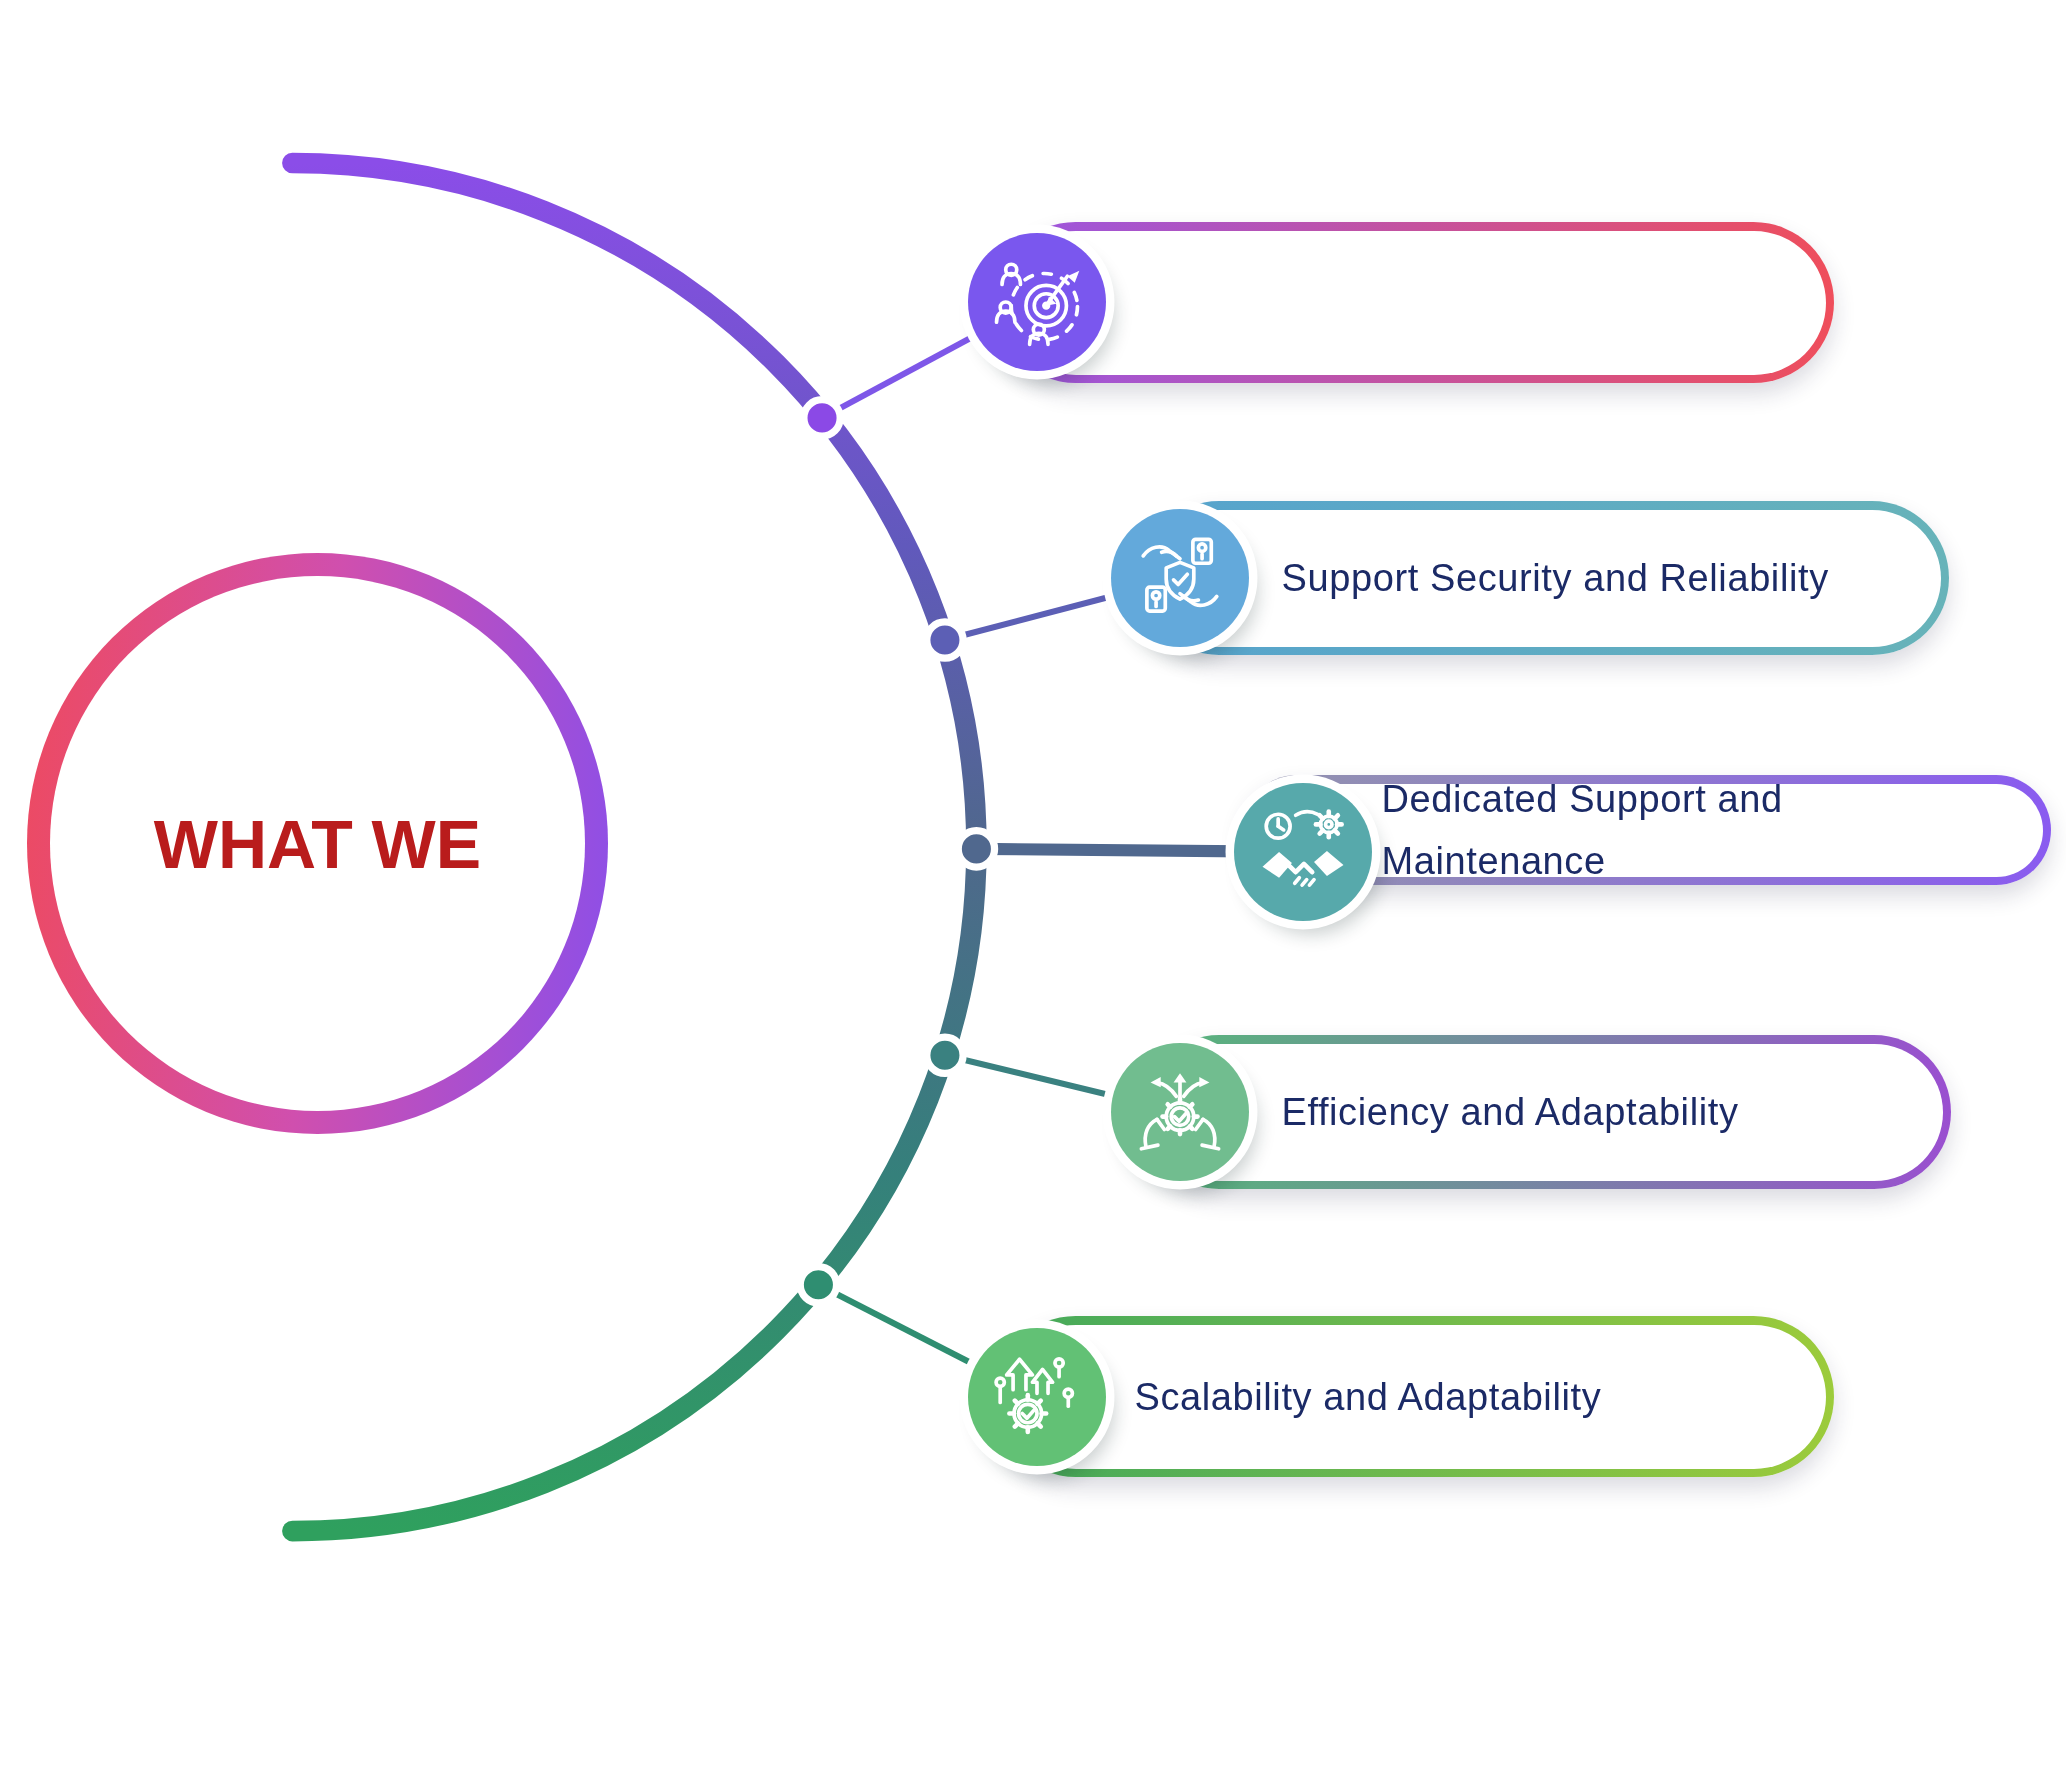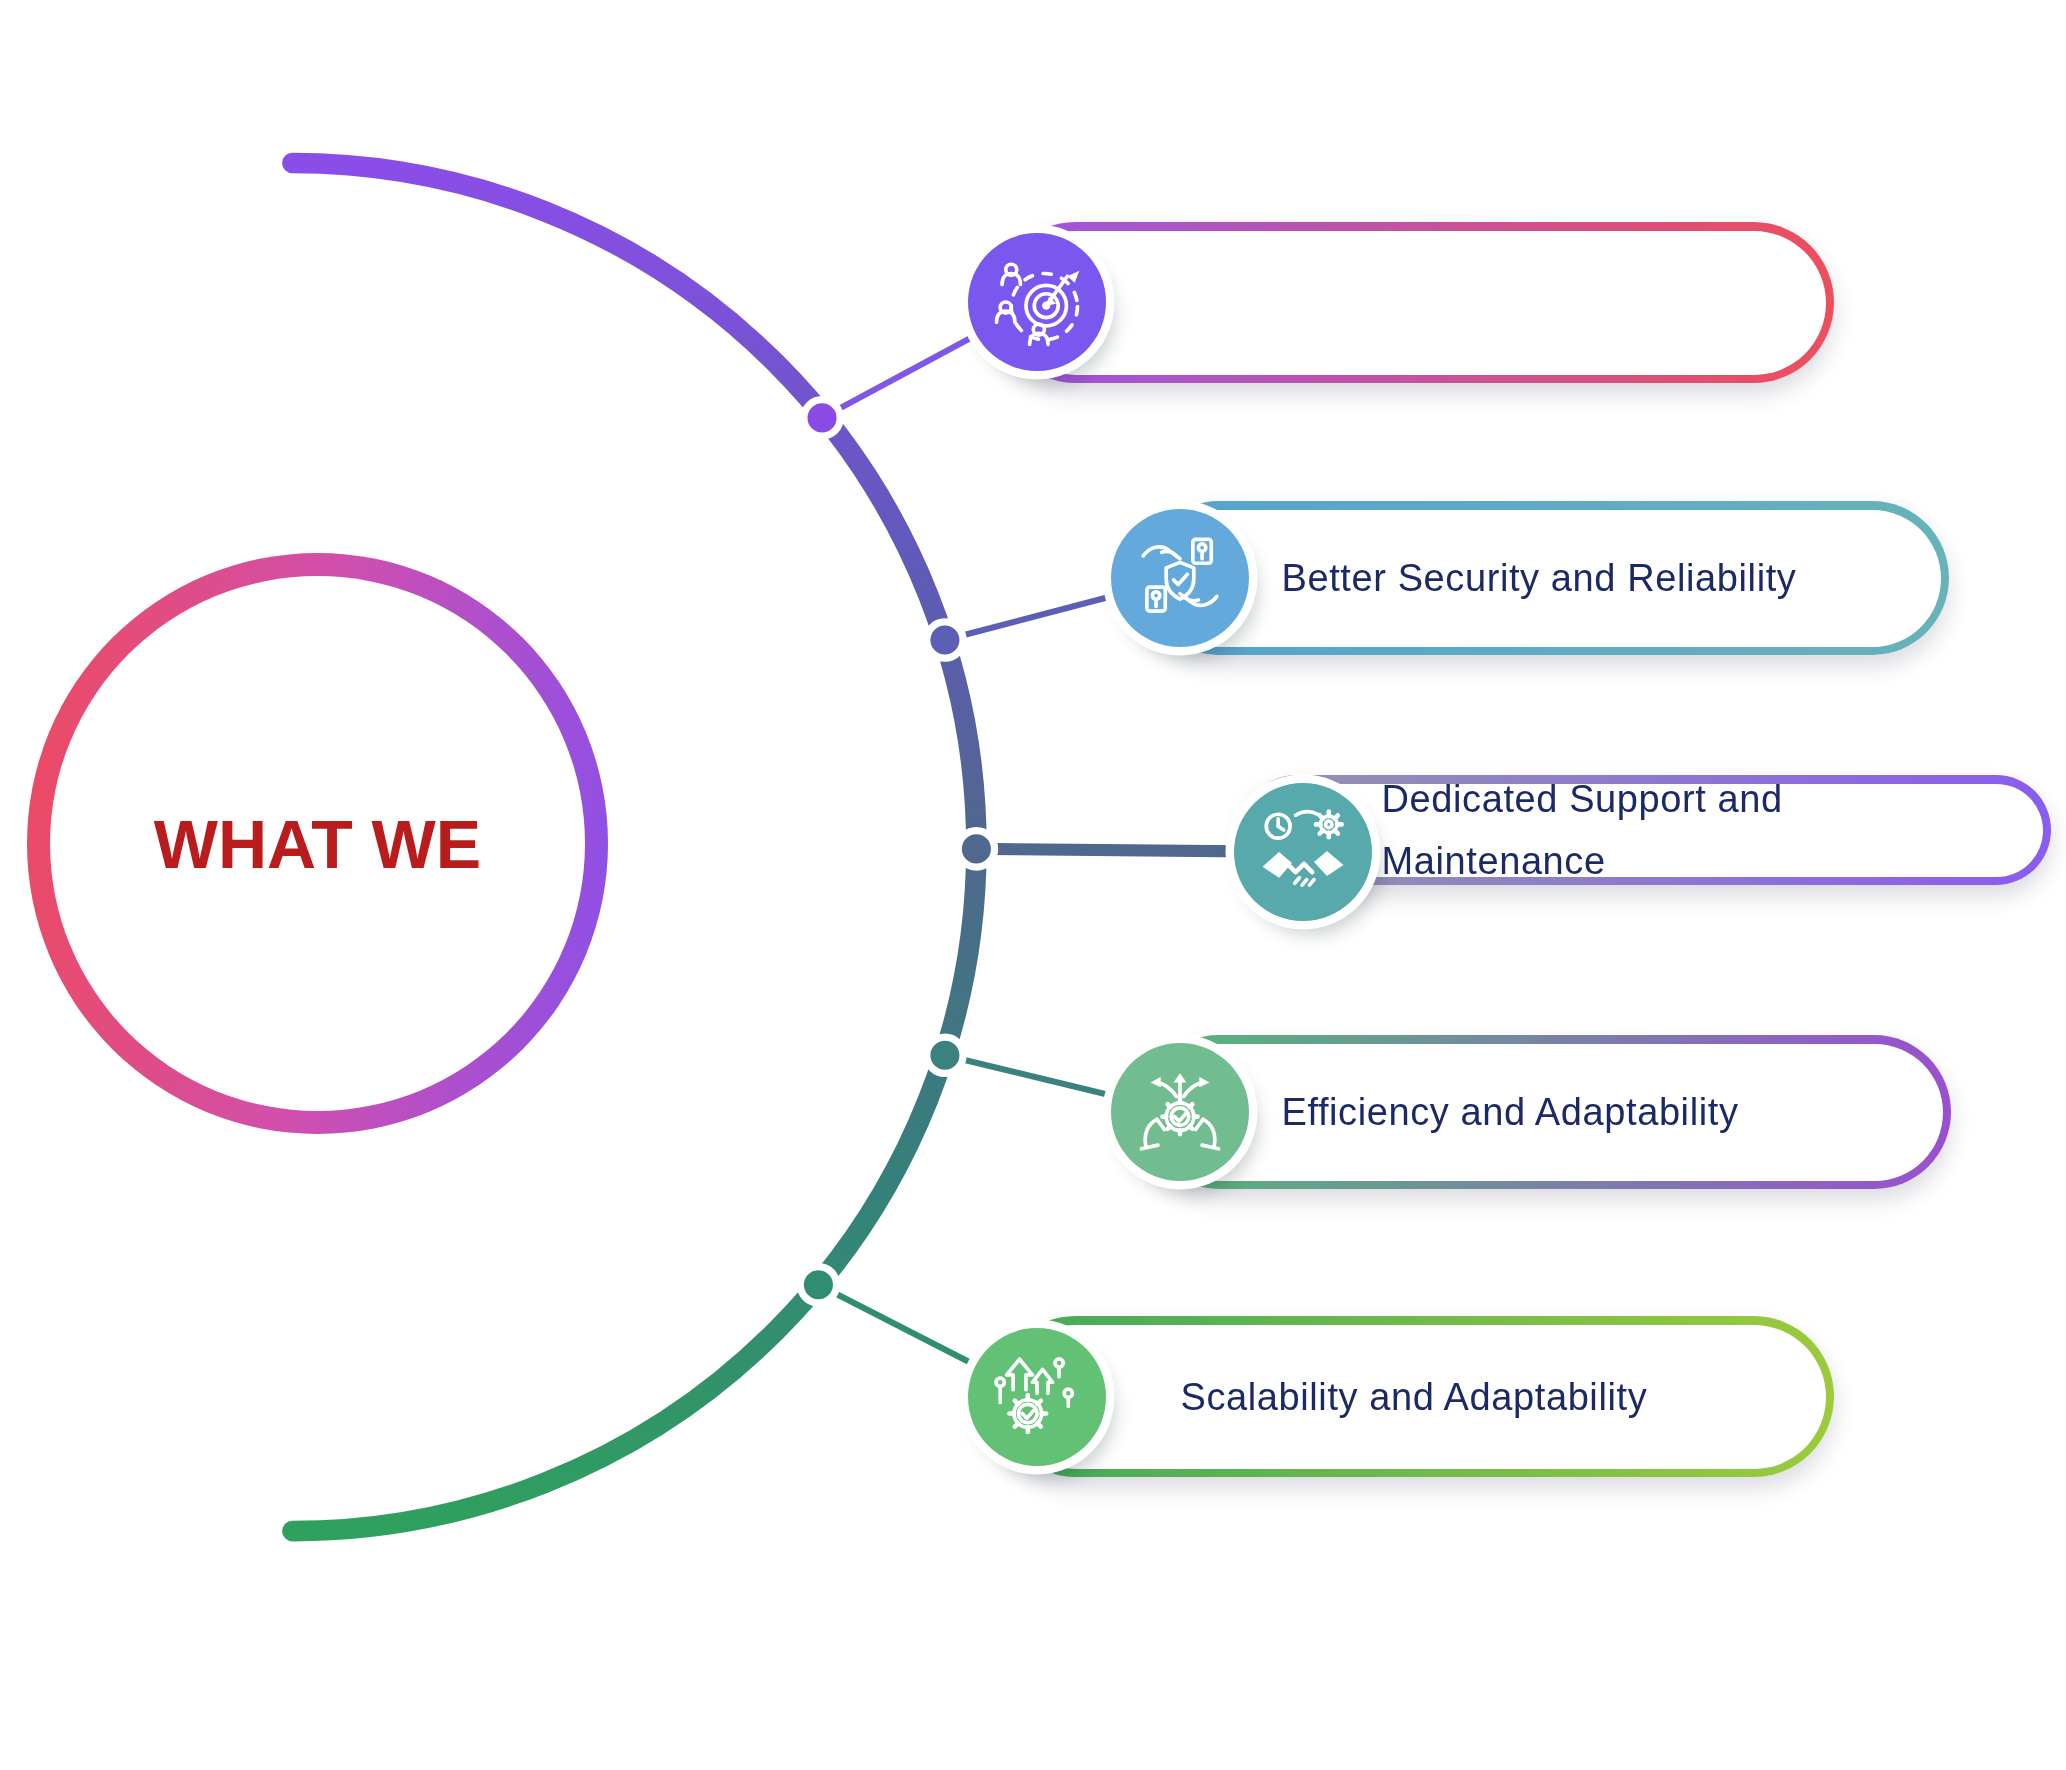--- a/index.html
+++ b/index.html
@@ -103,21 +103,21 @@
         <circle cx="52" cy="80" r="6"></circle>
         <path d="M42 96 c0 -8 4 -12 10 -12 s10 4 10 12"></path>
       </svg>
     </div>
   </div>
 
   <div class="item item2" style="--icon-bg: #63a9db;">
     <div class="pill" style="--from: #56a3cd; --to: #67b3b9;">
       <div class="pill-inner">
         <div class="pill-text">
-          <span class="tline" style="color: rgb(27, 42, 102);">Better Security and Reliability</span>
+          <span class="tline" style="color: rgb(27, 42, 102);">Support Security and Reliability</span>
         </div>
       </div>
     </div>
     <div class="icon-circle" style="background: rgb(99, 169, 219);">
       <svg viewBox="0 0 100 100" class="glyph">
         <path d="M50 33 l15 6 v12 c0 13 -9 19 -15 22 c-6 -3 -15 -9 -15 -22 v-12 z"></path>
         <path d="M43 52 l5 5 10 -11"></path>
         <path d="M10 26 c7 -10 20 -13 28 -6 l12 9"></path>
         <path d="M30 22 c6 -2 12 0 16 4"></path>
         <rect x="64" y="8" width="20" height="26" rx="3"></rect>
@@ -203,21 +203,21 @@
         <path d="M75 58 l-8 11"></path>
         <path d="M92 90 l-18 -4"></path>
       </svg>
     </div>
   </div>
 
   <div class="item item5" style="--icon-bg: #62c175;">
     <div class="pill" style="--from: #43a85c; --to: #9ccb3b;">
       <div class="pill-inner">
         <div class="pill-text">
-          <span class="tline" style="color: rgb(27, 42, 102); margin-left: 46px;">Scalability and Adaptability</span>
+          <span class="tline" style="color: rgb(27, 42, 102);">Scalability and Adaptability</span>
         </div>
       </div>
     </div>
     <div class="icon-circle" style="background: rgb(98, 193, 117);">
       <svg viewBox="0 0 100 100" class="glyph">
         <path d="M24 42 V26 H17 L31 9 L45 26 H38 V42"></path>
         <path d="M50 46 V34 H45 L56 20 L67 34 H62 V46"></path>
         <circle cx="10" cy="34" r="4.5"></circle>
           <line x1="10" y1="39" x2="10" y2="56"></line>
         <circle cx="74" cy="13" r="4.5"></circle>

